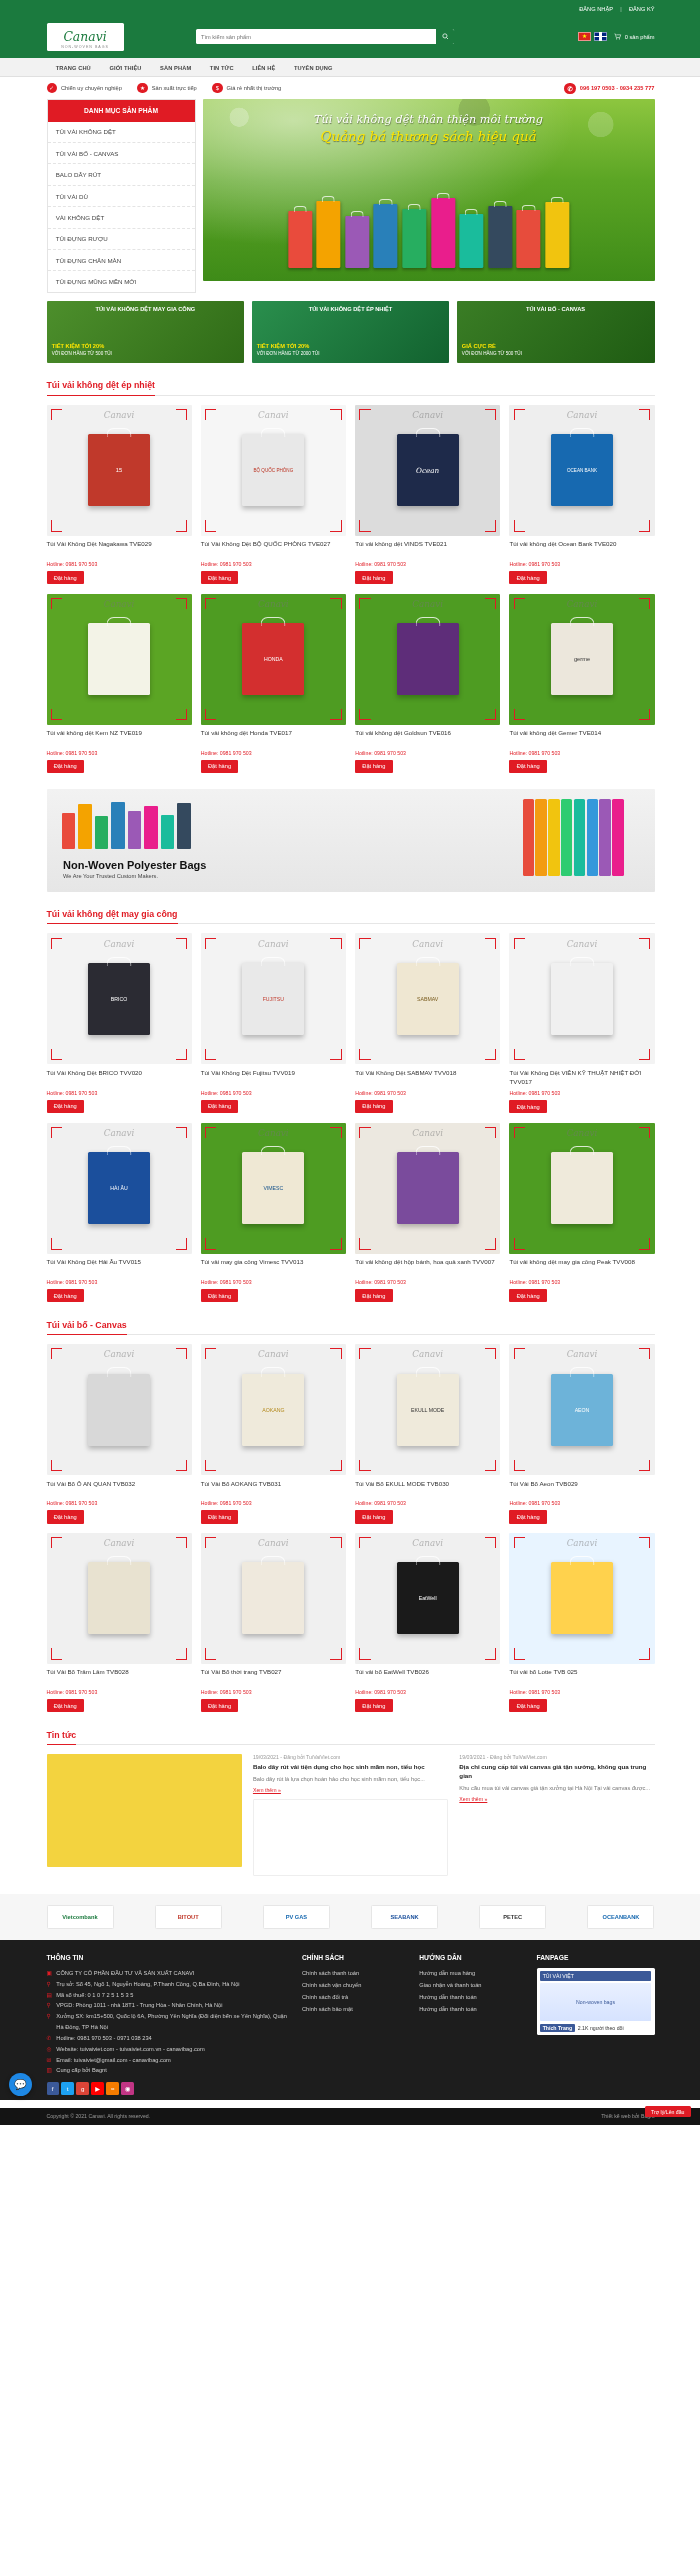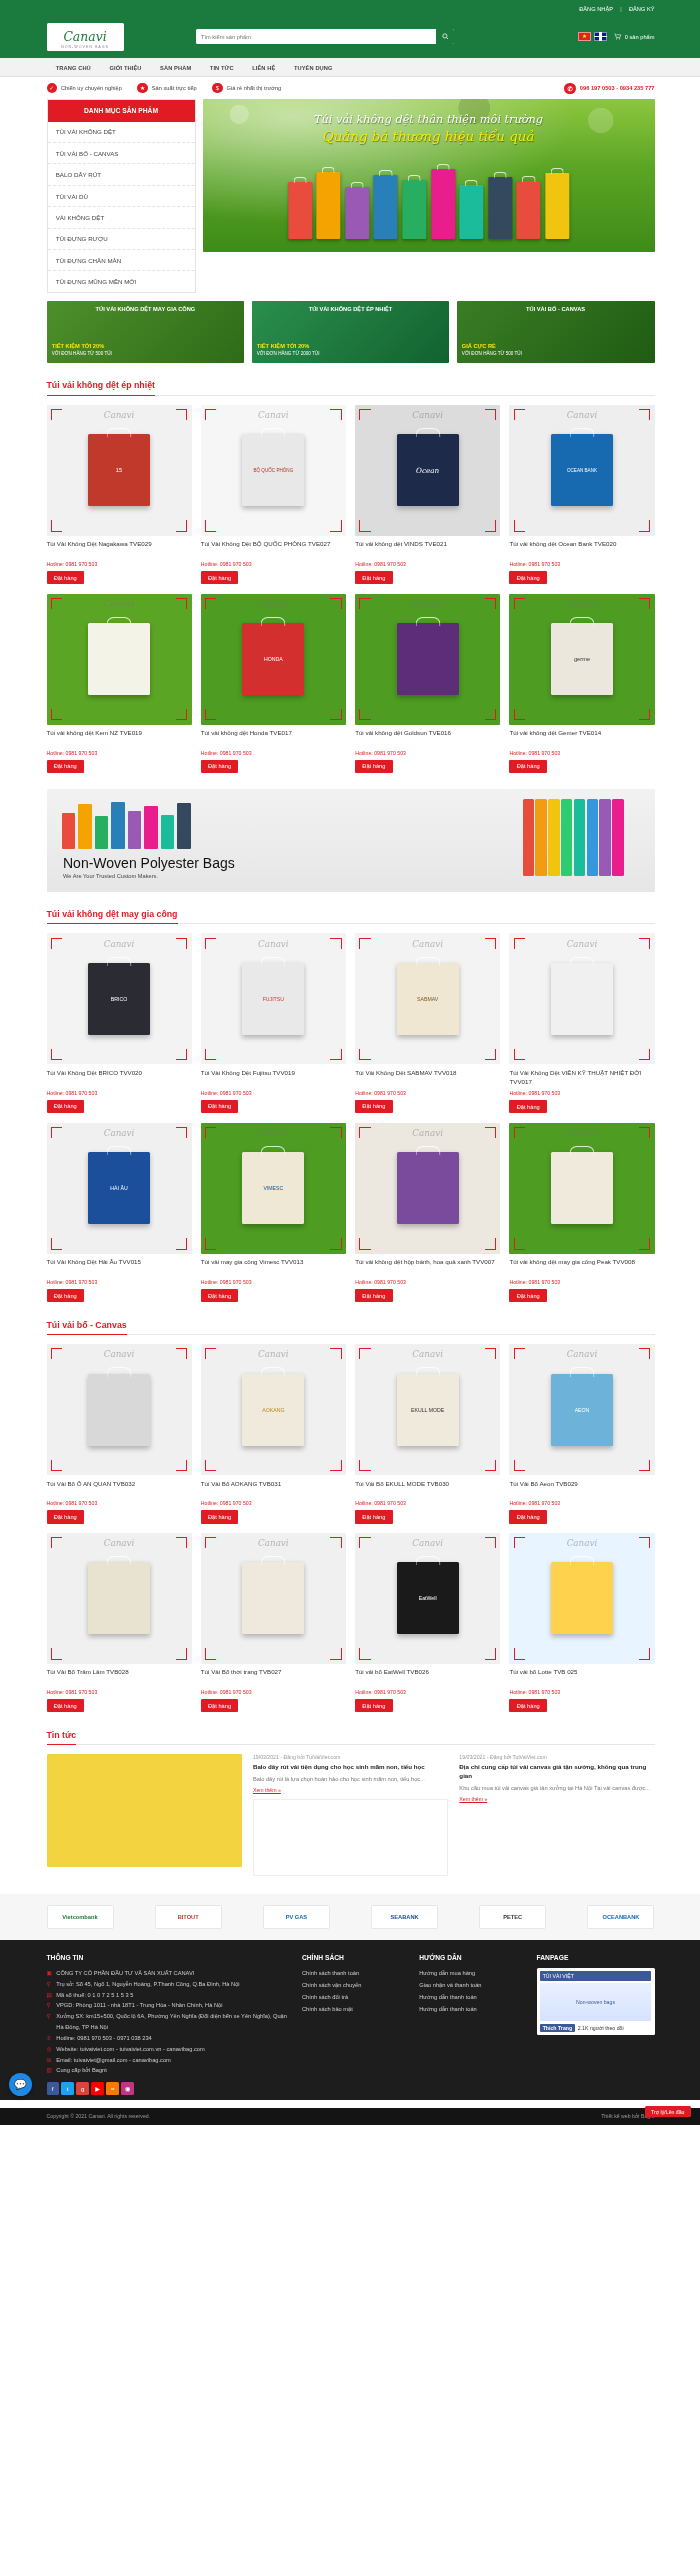--- a/index.html
+++ b/index.html
@@ -109,21 +109,21 @@
     justify-content: center; font-size: 6.7px; font-weight: bold; text-transform: uppercase;
   }
   .catbox ul { list-style: none; }
   .catbox li a {
     display: block; padding: 6.7px 8.2px; font-size: 6.2px; color: #444; text-decoration: none;
     border-bottom: 0.5px dashed #e4e4e4;
   }
   .catbox li:last-child a { border-bottom: 0; }
 
   .banner {
-    flex: 1; height: 153px; border-radius: 1px; position: relative; overflow: hidden;
+    flex: 1; height: 182px; border-radius: 1px; position: relative; overflow: hidden;
     background:
       radial-gradient(ellipse at 20% 12%, rgba(255,255,255,.55), transparent 55%),
       linear-gradient(#8dc63f, #5ba524 45%, #3e8b18);
   }
   .banner .leaves {
     position: absolute; inset: 0;
     background:
       radial-gradient(circle at 8% 10%, rgba(255,255,255,.25) 0 9.3px, transparent 9.8px),
       radial-gradient(circle at 88% 14%, rgba(255,255,255,.18) 0 12.4px, transparent 13px),
       radial-gradient(circle at 60% 6%, rgba(0,0,0,.12) 0 15.5px, transparent 16px);
@@ -196,21 +196,21 @@
     font-size: 5.7px; padding: 3.6px 7.2px; cursor: pointer;
   }
 
   
   .midbanner {
     width: 608px; margin: 15.5px auto 0; height: 103px; border-radius: 1px;
     background: linear-gradient(#f2f2f2,#e6e6e6);
     position: relative; overflow: hidden; display: flex; align-items: flex-end;
   }
   .midbanner .txt { padding: 0 0 12.4px 16.5px; z-index: 2; }
-  .midbanner .t1 { font-size: 14px; font-weight: normal; color: #111; }
+  .midbanner .t1 { font-size: 11px; font-weight: bold; color: #111; }
   .midbanner .t2 { font-size: 5.7px; color: #444; margin-top: 2.1px; }
   .midbanner .bags-l { position: absolute; left: 15.5px; top: 13.4px; display: flex; gap: 3.1px; align-items: flex-end; }
   .midbanner .bags-l .b { width: 13.4px; border-radius: 1px; }
   .midbanner .fan { position: absolute; right: 31px; top: 10.3px; display: flex; gap: 1.5px; }
   .midbanner .fan span { width: 11.3px; height: 77px; border-radius: 1.5px; display: block; }
 
   
   .news { display: grid; grid-template-columns: 1fr 1fr 1fr; gap: 11.3px; }
   .news-img { height: 113px; border-radius: 1px; position: relative; overflow: hidden; }
   .news-meta { font-size: 5.2px; color: #999; margin-bottom: 2.6px; }
@@ -384,21 +384,21 @@
         <li>
             <a href="#">TÚI ĐỰNG MŨNG MỀN MỚI</a>
           </li>
       </ul>
     </div>
 
     <div class="banner">
       <div class="leaves"></div>
       <div class="headline">
         <span class="l1">Túi vải không dệt thân thiện môi trường</span>
-        <span class="l2">Quảng bá thương hiệu tiểu quả</span>
+        <span class="l2">Quảng bá thương sách hiệu quả</span>
       </div>
       <div class="bagrow">
         <span class="bag" style="height:57px;background:#e94b3c"></span>
         <span class="bag" style="height:67px;background:#f4a300"></span>
         <span class="bag" style="height:52px;background:#9b59b6"></span>
         <span class="bag" style="height:64px;background:#2980b9"></span>
         <span class="bag" style="height:59px;background:#27ae60"></span>
         <span class="bag" style="height:70px;background:#e91e8c"></span>
         <span class="bag" style="height:54px;background:#1abc9c"></span>
         <span class="bag" style="height:62px;background:#34495e"></span>

